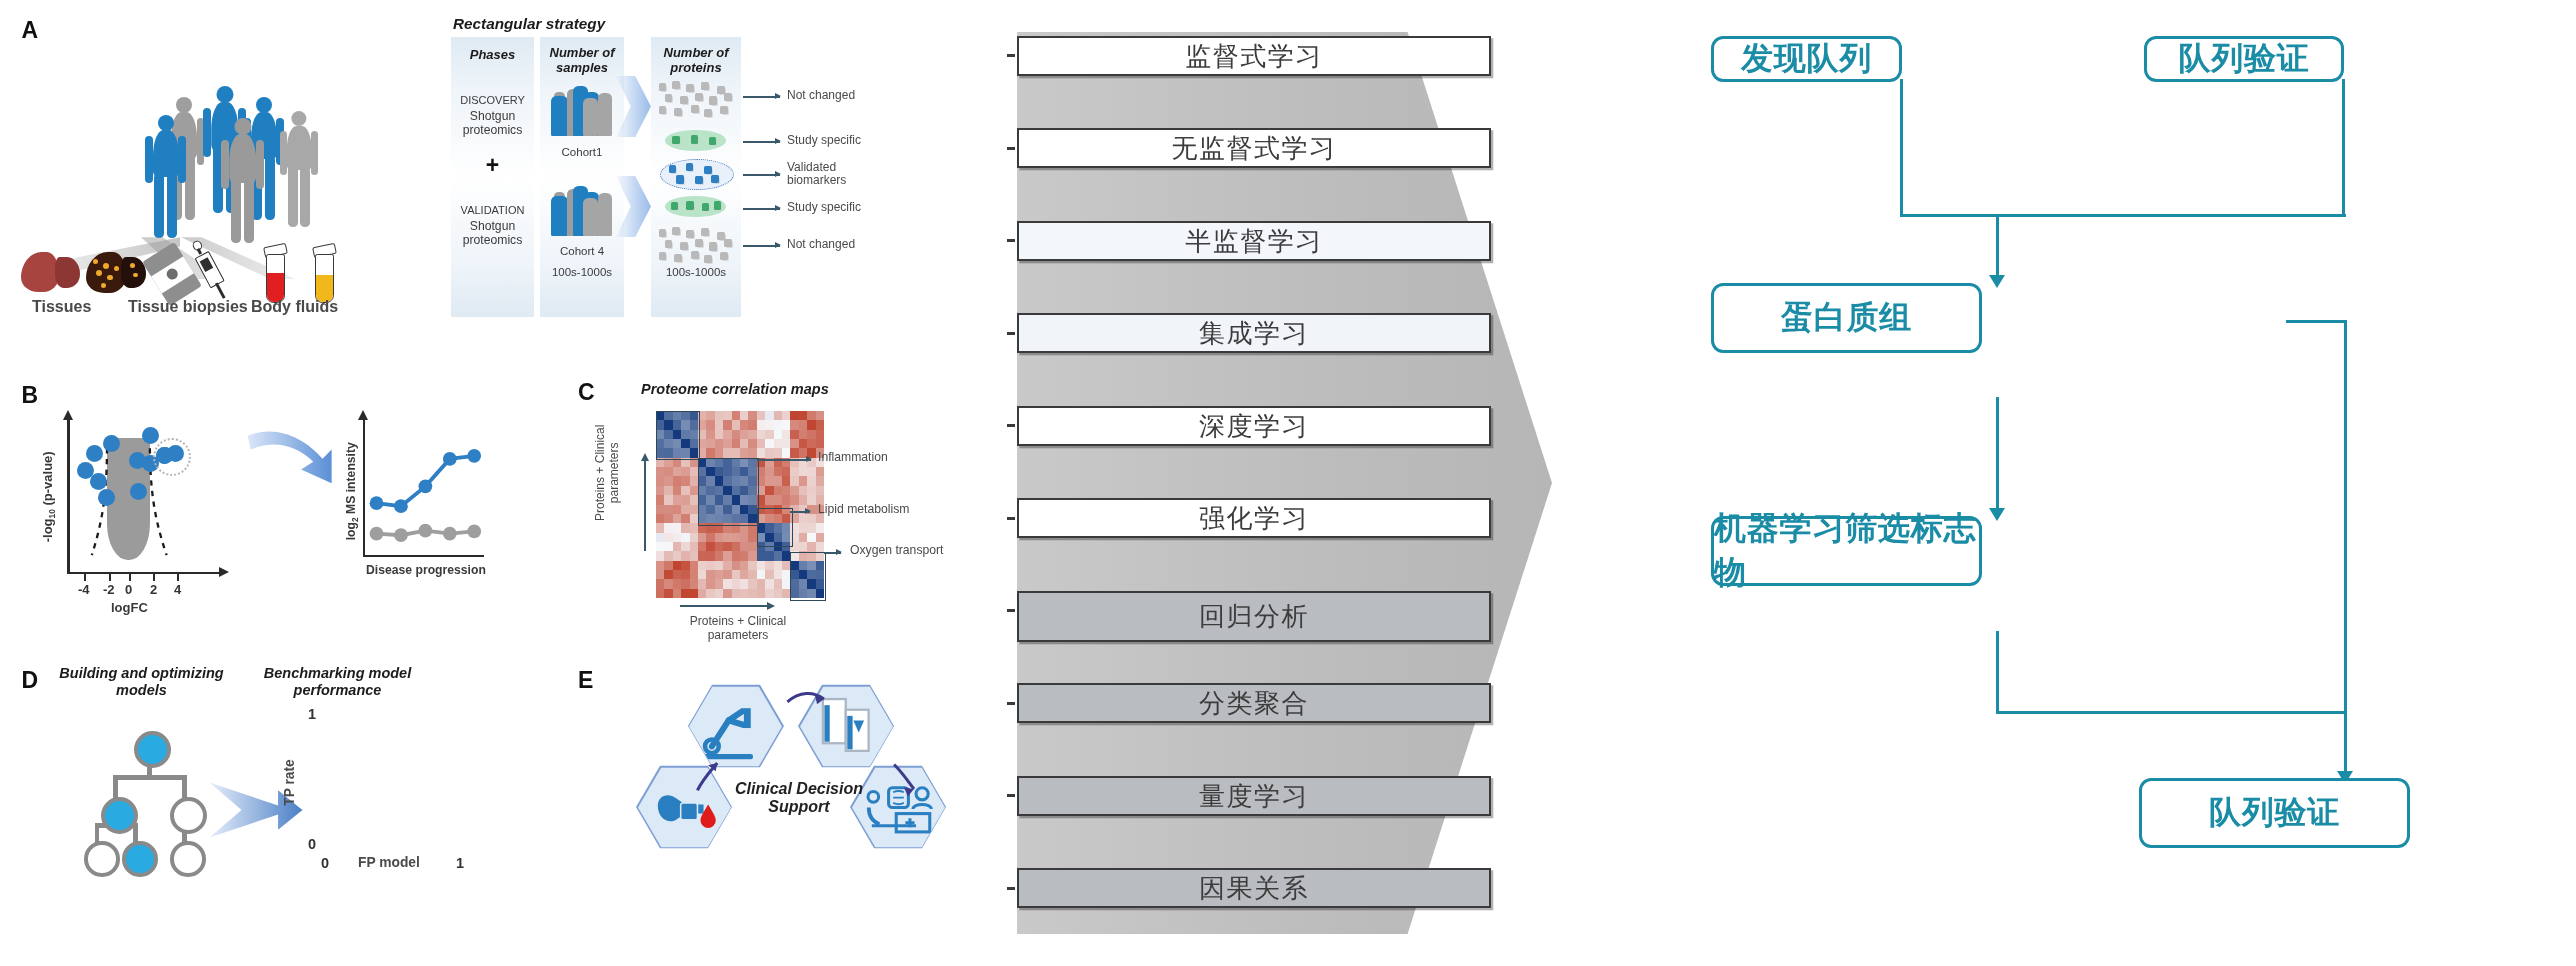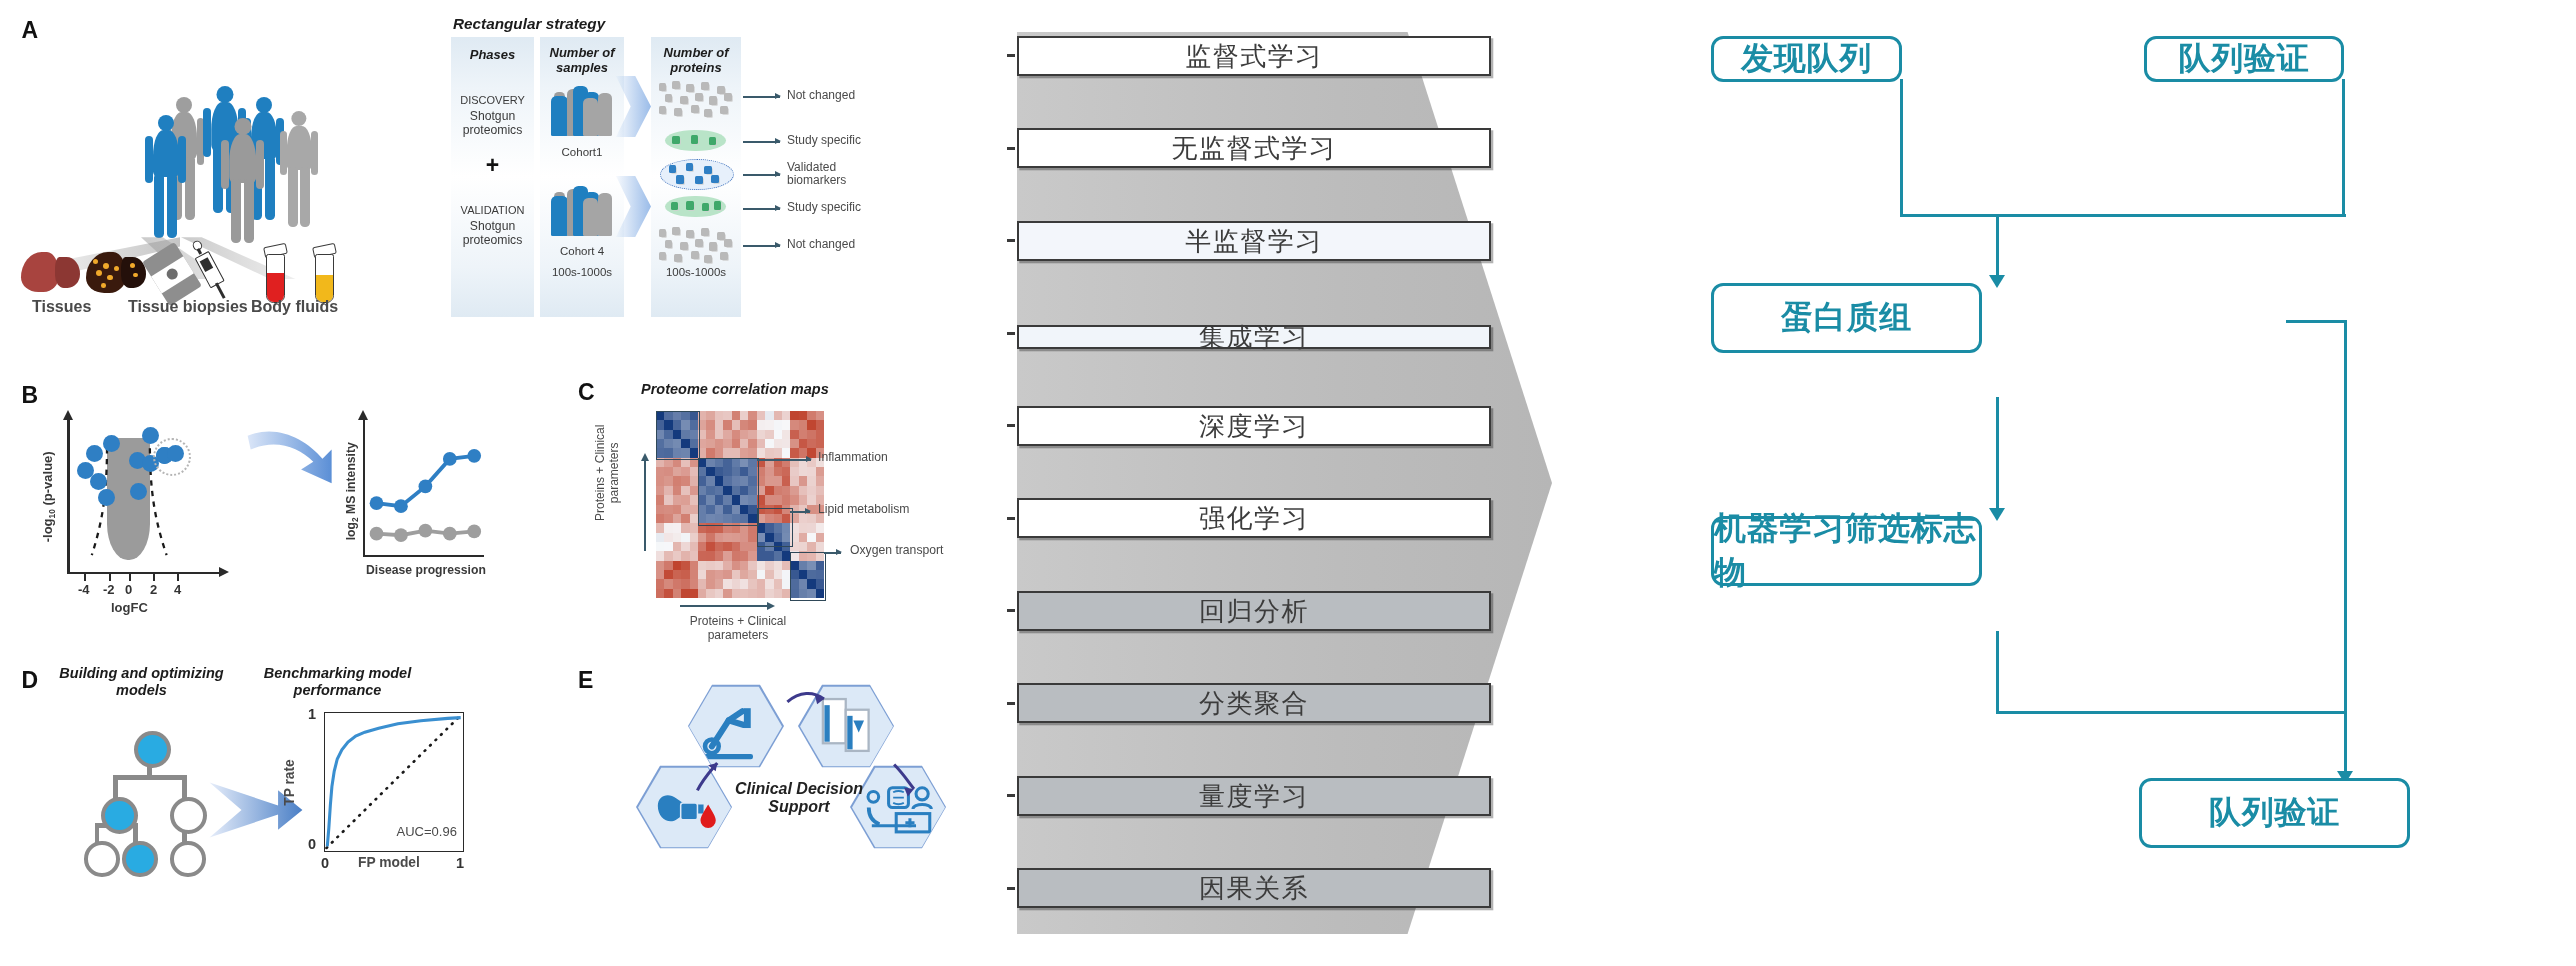--- a/index.html
+++ b/index.html
@@ -885,27 +885,20 @@
   <svg class="abs" style="left:208px;top:778px;width:99px;height:64px;" viewBox="0 0 130 84" width="99" height="64">
     <defs>
         <linearGradient id="gradArr2" x1="0" y1="0" x2="1" y2="0">
       <stop offset="0%" stop-color="#e6edfa"></stop>
           <stop offset="100%" stop-color="#4a7fc6"></stop>
         </linearGradient>
       </defs>
     <path d="M2,6 L92,36 L92,16 L124,42 L92,68 L92,48 L2,78 L44,42 Z" fill="url(#gradArr2)"></path>
   </svg>
 
-  <div class="abs" style="left:324px;top:712px;width:138px;height:138px;border:1.9px solid #2a2a2a;background:#fff;">
-    <svg style="position:absolute;left:0;top:0;width:100%;height:100%;" viewBox="0 0 180 180" width="138" height="138">
-      <line x1="2" y1="176" x2="176" y2="4" stroke="#1a1a1a" stroke-width="3.5" stroke-dasharray="1 9" stroke-linecap="round"></line>
-      <polyline points="3,174 5,150 7,120 9,96 12,76 16,60 22,48 30,38 40,30 52,25 70,20 95,14 125,10 160,7 177,6" fill="none" stroke="#3a8fd0" stroke-width="4"></polyline>
-    </svg>
-    <div class="abs" style="right:6.1px;bottom:12.2px;font-size:13px;color:#4a4a4a;">AUC=0.96</div>
-  </div>
   <div class="abs" style="left:308px;top:706px;font-size:14.5px;color:#333;font-weight:600;">1</div>
   <div class="abs" style="left:308px;top:836px;font-size:14.5px;color:#333;font-weight:600;">0</div>
   <div class="abs" style="left:321px;top:855px;font-size:14.5px;color:#333;font-weight:600;">0</div>
   <div class="abs" style="left:456px;top:855px;font-size:14.5px;color:#333;font-weight:600;">1</div>
   <div class="abs" style="left:358px;top:855px;font-size:13.8px;color:#4a4a4a;font-weight:600;">FP model</div>
   <div class="abs" style="left:266px;top:775px;font-size:13.8px;color:#4a4a4a;font-weight:600;transform:rotate(-90deg);">TP rate</div>
 
   <div class="abs panel-letter nosel" style="left:578px;top:667px;">E</div>
 
   <div class="hexstroke" style="left:688px;top:683px;width:96px;height:86px;"></div>
@@ -982,36 +975,36 @@
     <div class="mlbox" style="left:1017px;top:128px;width:474px;height:40px;background:#ffffff;">
       <span>无监督式学习</span>
     </div>
 
     <div class="mltick" style="left:1007px;top:239px;"></div>
     <div class="mlbox" style="left:1017px;top:221px;width:474px;height:40px;background:#f3f6fb;">
       <span>半监督学习</span>
     </div>
 
     <div class="mltick" style="left:1007px;top:332px;"></div>
-    <div class="mlbox" style="left:1017px;top:325px;width:474px;height:24px;background:#f1f5fa;">
+    <div class="mlbox" style="left:1017px;top:313px;width:474px;height:40px;background:#f1f5fa;">
       <span>集成学习</span>
     </div>
 
     <div class="mltick" style="left:1007px;top:424px;"></div>
     <div class="mlbox" style="left:1017px;top:406px;width:474px;height:40px;background:#ffffff;">
       <span>深度学习</span>
     </div>
 
     <div class="mltick" style="left:1007px;top:517px;"></div>
     <div class="mlbox" style="left:1017px;top:498px;width:474px;height:40px;background:#ffffff;">
       <span>强化学习</span>
     </div>
 
     <div class="mltick" style="left:1007px;top:609px;"></div>
-    <div class="mlbox" style="left:1017px;top:591px;width:474px;height:40px;background:#b9bdc1;">
+    <div class="mlbox" style="left:1017px;top:591px;width:474px;height:51px;background:#b9bdc1;">
       <span>回归分析</span>
     </div>
 
     <div class="mltick" style="left:1007px;top:702px;"></div>
     <div class="mlbox" style="left:1017px;top:683px;width:474px;height:40px;background:#b9bdc1;">
       <span>分类聚合</span>
     </div>
 
     <div class="mltick" style="left:1007px;top:794px;"></div>
     <div class="mlbox" style="left:1017px;top:776px;width:474px;height:40px;background:#b9bdc1;">

